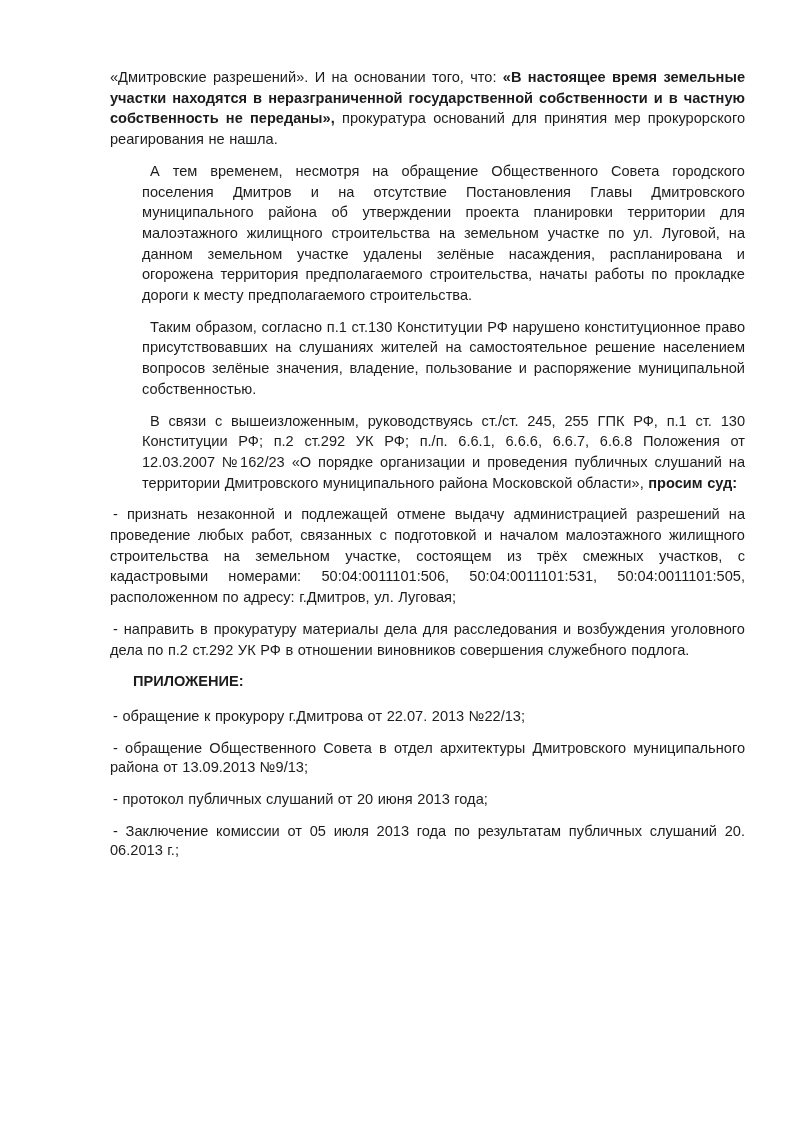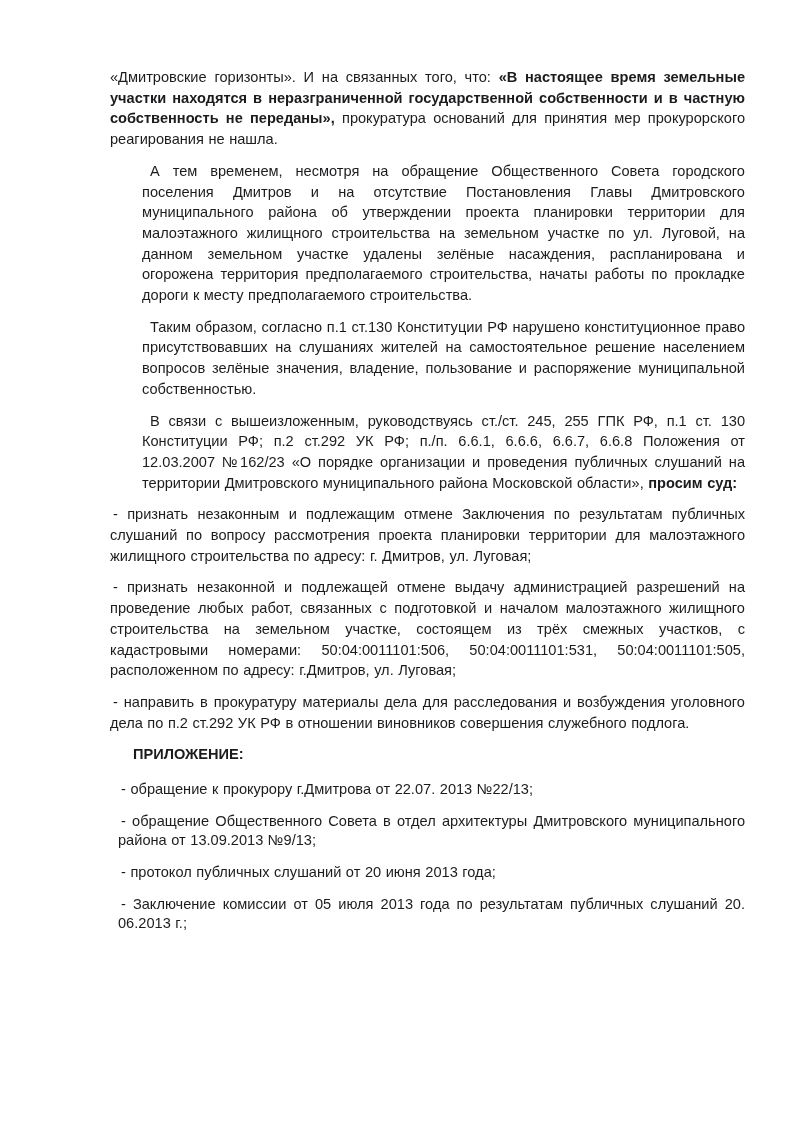--- a/index.html
+++ b/index.html
@@ -33,35 +33,34 @@
   .para.indent { text-indent: 8px; margin-left: 32px; }
   .para.list   { text-indent: 3px; }
   .para.heading {
     margin: 12px 0 16px 23px;
     text-align: left;
     font-weight: bold;
     line-height: 18.4px;
   }
   .para.appendix {
     line-height: 18.4px;
-    margin: 0 0 14px 8px;
+    margin: 0 0 14px 0;
     text-indent: 3px;
   }
   .bold { font-weight: bold; }
 </style>
 </head>
 <body>
 
 <div class="page">
   <div class="doc-body">
-      <p class="para body"><span>«Дмитровские горизонты». И на связанных того, что: </span><span class="bold">«В настоящее время земельные участки находятся в неразграниченной государственной собственности и в частную собственность не переданы»,</span><span> прокуратура оснований для принятия мер прокурорского реагирования не нашла.</span></p>
+      <p class="para body"><span>«Дмитровские разрешений». И на основании того, что: </span><span class="bold">«В настоящее время земельные участки находятся в неразграниченной государственной собственности и в частную собственность не переданы»,</span><span> прокуратура оснований для принятия мер прокурорского реагирования не нашла.</span></p>
       <p class="para body indent"><span>А тем временем, несмотря на обращение Общественного Совета городского поселения Дмитров и на отсутствие Постановления Главы Дмитровского муниципального района об утверждении проекта планировки территории для малоэтажного жилищного строительства на земельном участке по ул. Луговой, на данном земельном участке удалены зелёные насаждения, распланирована и огорожена территория предполагаемого строительства, начаты работы по прокладке дороги к месту предполагаемого строительства.</span></p>
       <p class="para body indent"><span>Таким образом, согласно п.1 ст.130 Конституции РФ нарушено конституционное право присутствовавших на слушаниях жителей на самостоятельное решение населением вопросов зелёные значения, владение, пользование и распоряжение муниципальной собственностью.</span></p>
       <p class="para body indent"><span>В связи с вышеизложенным, руководствуясь ст./ст. 245, 255 ГПК РФ, п.1 ст. 130 Конституции РФ; п.2 ст.292 УК РФ; п./п. 6.6.1, 6.6.6, 6.6.7, 6.6.8 Положения от 12.03.2007 №162/23 «О порядке организации и проведения публичных слушаний на территории Дмитровского муниципального района Московской области», </span><span class="bold">просим суд:</span></p>
-      <p class="para list"><span>- признать незаконным и подлежащим отмене Заключения по результатам публичных слушаний по вопросу рассмотрения проекта планировки территории для малоэтажного жилищного строительства по адресу: г. Дмитров, ул. Луговая;</span></p>
       <p class="para list"><span>- признать незаконной и подлежащей отмене выдачу администрацией разрешений на проведение любых работ, связанных с подготовкой и началом малоэтажного жилищного строительства на земельном участке, состоящем из трёх смежных участков, с кадастровыми номерами: 50:04:0011101:506, 50:04:0011101:531, 50:04:0011101:505, расположенном по адресу: г.Дмитров, ул. Луговая;</span></p>
       <p class="para list"><span>- направить в прокуратуру материалы дела для расследования и возбуждения уголовного дела по п.2 ст.292 УК РФ в отношении виновников совершения служебного подлога.</span></p>
       <p class="para heading"><span class="bold">ПРИЛОЖЕНИЕ:</span></p>
       <p class="para appendix"><span>- обращение к прокурору г.Дмитрова от 22.07. 2013 №22/13;</span></p>
       <p class="para appendix"><span>- обращение Общественного Совета в отдел архитектуры Дмитровского муниципального района от 13.09.2013 №9/13;</span></p>
       <p class="para appendix"><span>- протокол публичных слушаний от 20 июня 2013 года;</span></p>
       <p class="para appendix"><span>- Заключение комиссии от 05 июля 2013 года по результатам публичных слушаний 20. 06.2013 г.;</span></p>
     </div>
 </div>
 

